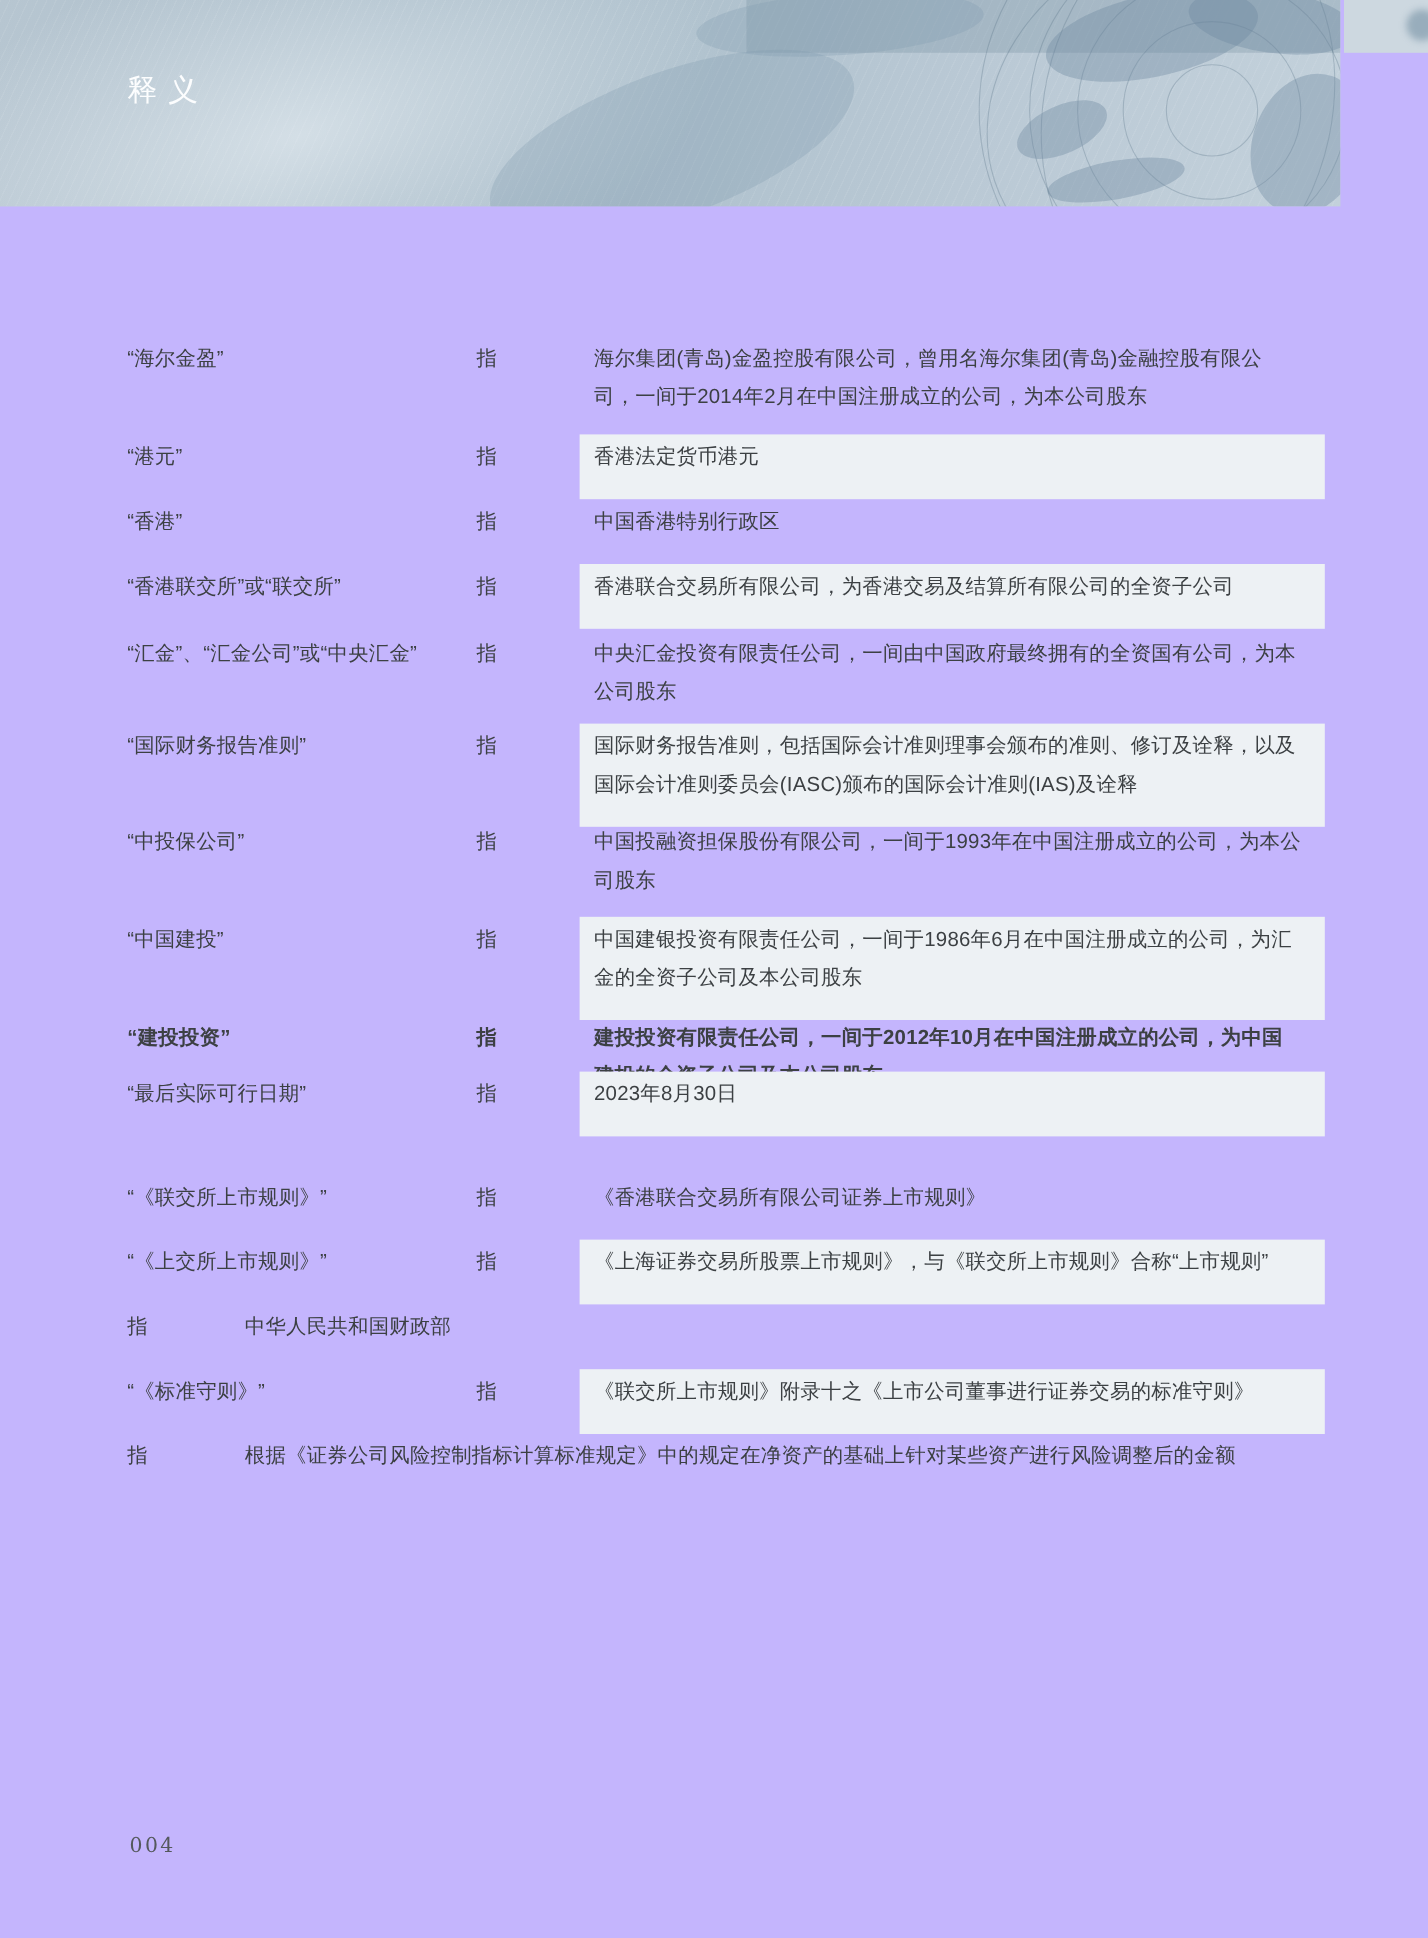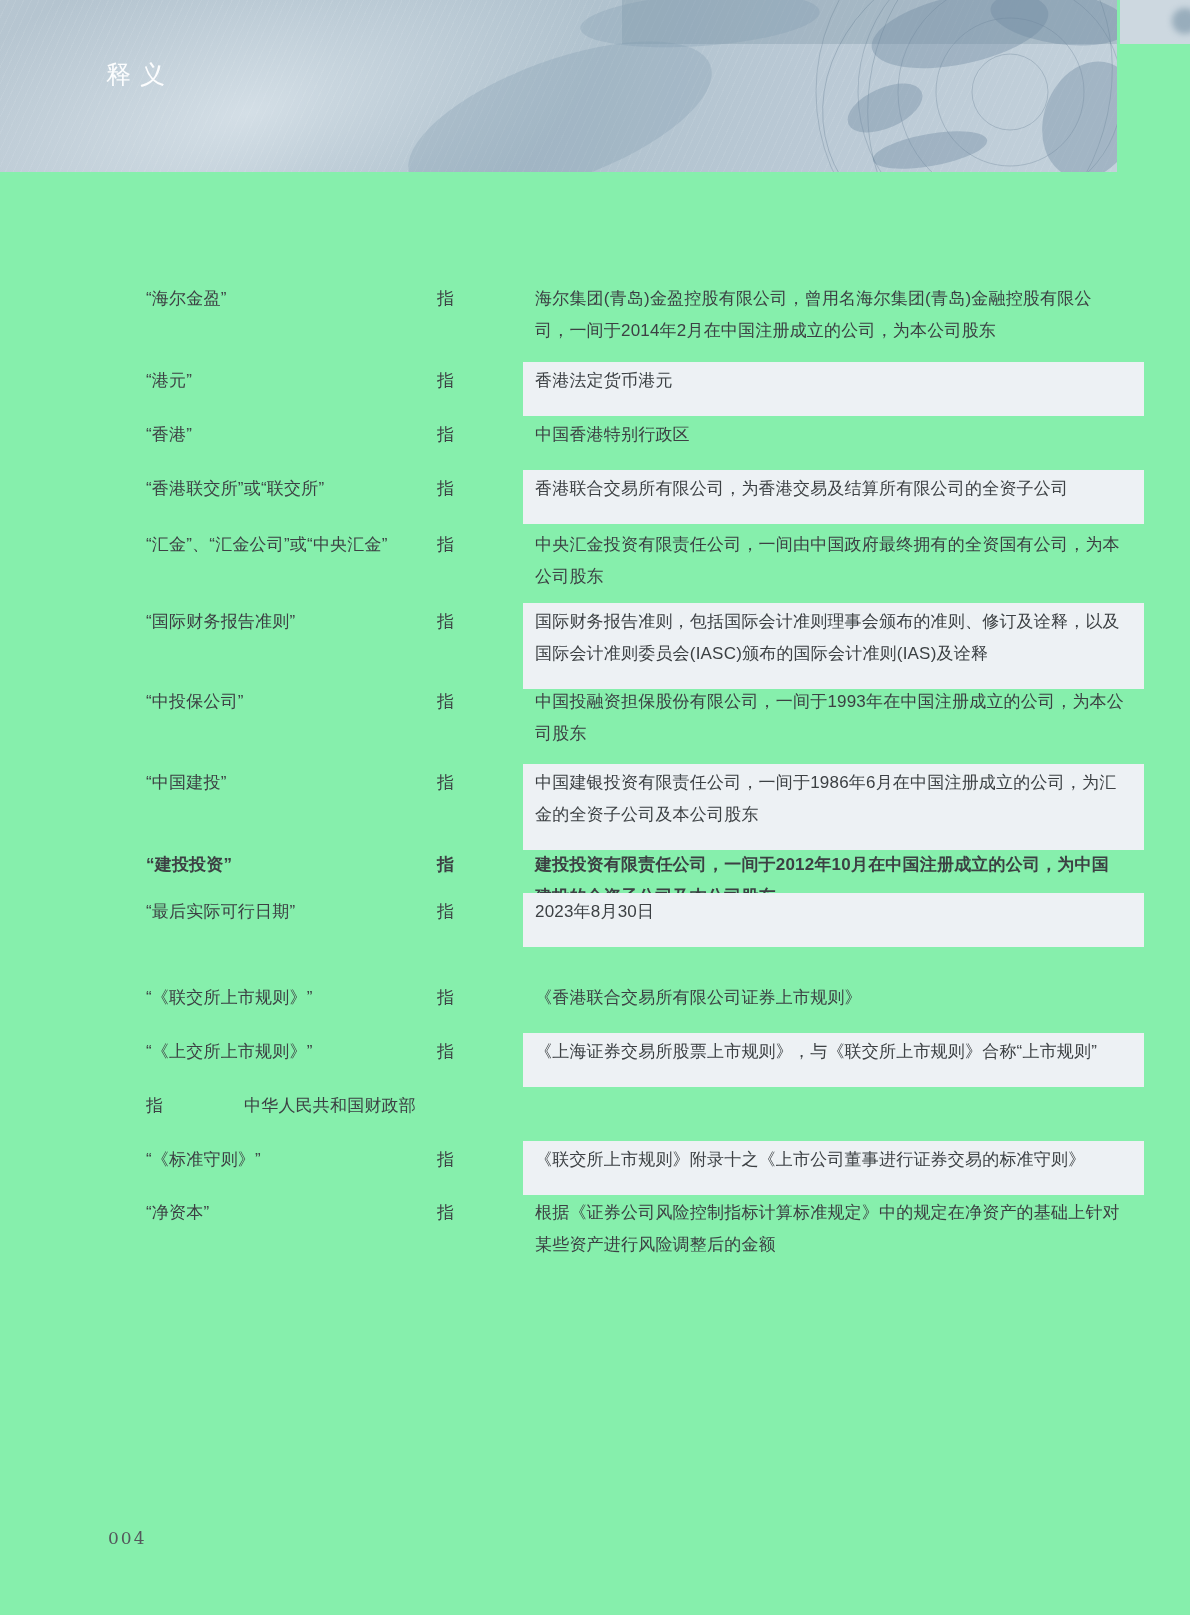--- a/index.html
+++ b/index.html
@@ -1,18 +1,18 @@
 <!DOCTYPE html>
 <html><head>
 <meta charset="utf-8">
 <style>
   html,body { margin:0; padding:0; background:#e8e8e8; }
   .page {
     position:relative; width:1190px; height:1615px; margin:0 auto;
-    background:#86efac; overflow:hidden;
+    background:#c4b5fd; overflow:hidden;
     font-family:"Liberation Sans", sans-serif;
     color:#3c4043;
   }
   
   .banner {
     position:absolute; left:0; top:0; width:1117px; height:172px;
     background:linear-gradient(100deg,#b7c6d1 0%,#a9bcc9 30%,#b0c2ce 52%,#bac9d5 72%,#c3d1db 100%);
     overflow:hidden;
   }
   .banner-streak {
@@ -40,21 +40,21 @@
   }
   .page-title {
     position:absolute; left:106px; top:58px;
     font-size:25px; letter-spacing:9px; color:#fcfdfe; font-weight:normal;
   }
   
   .content { position:absolute; left:0; top:0; width:1190px; height:1615px; }
   .def-row {
     position:absolute; left:106px; width:998px;
     display:flex; align-items:flex-start;
-    font-size:17px; line-height:32px; letter-spacing:0.2px;margin-left:40px;
+    font-size:17px; line-height:32px; letter-spacing:0.2px;
   }
   .cell-term  { flex:0 0 291px; padding-top:3px; white-space:nowrap; }
   .cell-zhi   { flex:0 0 86px;  padding-top:3px; }
   .cell-def   { flex:1 1 auto;  padding:3px 19px 0 12px; }
   .def-row.shaded .cell-def { background:#edf1f4; padding-bottom:19px; }
   
   .page-number {
     position:absolute; left:108px; top:1528px;
     font-family:"DejaVu Serif", serif;
     font-size:17px; letter-spacing:2px; color:#54585c;
@@ -161,20 +161,19 @@
       <div class="def-row" style="top: 1087px;">
     <div class="cell-zhi">指</div>
     <div class="cell-def">中华人民共和国财政部</div>
   </div>
       <div class="def-row shaded" style="top: 1141px;">
     <div class="cell-term">“《标准守则》”</div>
     <div class="cell-zhi">指</div>
     <div class="cell-def">《联交所上市规则》附录十之《上市公司董事进行证券交易的标准守则》</div>
   </div>
       <div class="def-row" style="top: 1194px;">
-    <div class="cell-term">“净资本”</div>
     <div class="cell-zhi">指</div>
     <div class="cell-def">根据《证券公司风险控制指标计算标准规定》中的规定在净资产的基础上针对某些资产进行风险调整后的金额</div>
   </div>
     </div>
 
   <div class="page-number">004</div>
 </div>
 
 </body></html>

